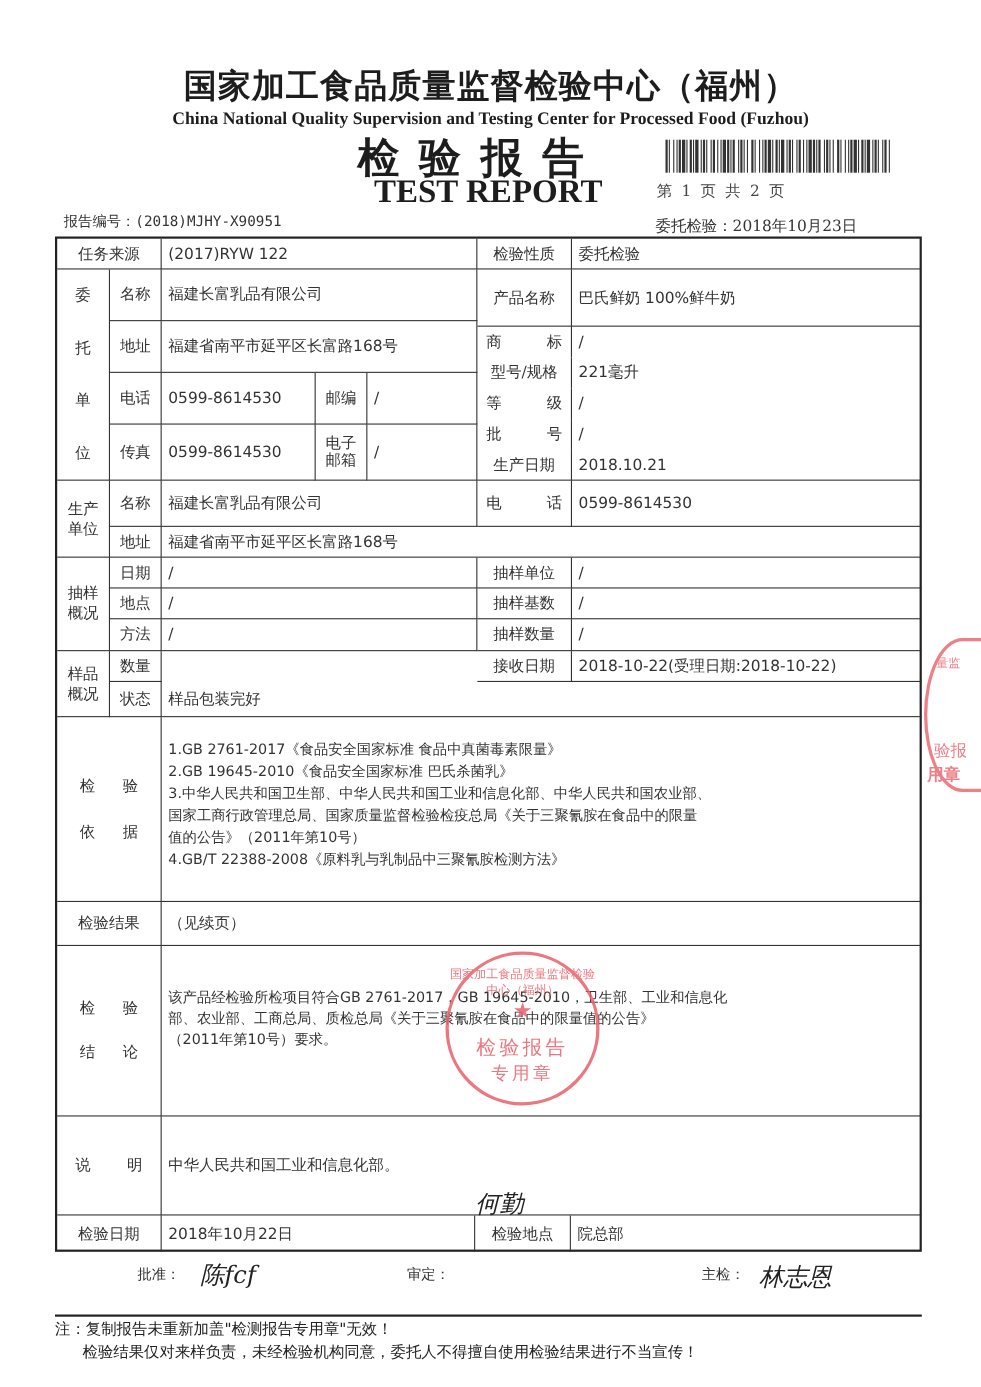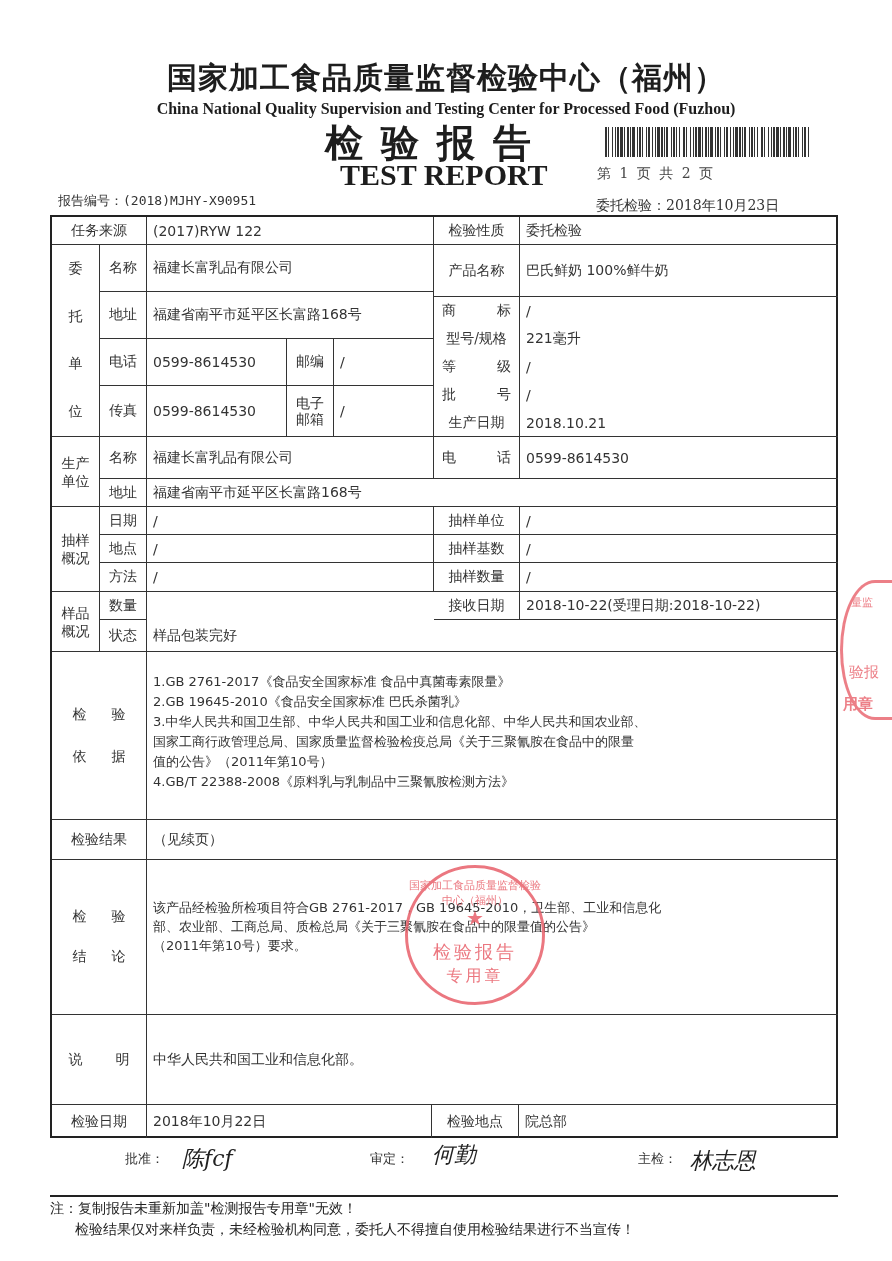--- a/index.html
+++ b/index.html
@@ -28,21 +28,21 @@
   .basis div { white-space:nowrap; }
   .concl { display:block; padding:38px 6px 0 6px; line-height:19px; font-size:13px; font-family:"DejaVu Sans", sans-serif; }
 
   .seal { left:405px; top:865px; width:140px; height:140px; border:3px solid #e8606a; border-radius:50%; color:#e8606a; opacity:0.85; box-sizing:border-box; }
   .seal .arc { position:absolute; left:0; top:10px; width:100%; text-align:center; font-size:11px; }
   .seal .m1 { position:absolute; left:0; width:100%; top:72px; text-align:center; font-size:18px; letter-spacing:3px; }
   .seal .m2 { position:absolute; left:0; width:100%; top:98px; text-align:center; font-size:16px; letter-spacing:3px; }
   .seal .star { position:absolute; left:0; width:100%; top:38px; text-align:center; font-size:20px; }
   .seal2 { left:840px; top:580px; width:70px; height:140px; border:3px solid #e8606a; border-right:none; border-radius:50% 0 0 50%; color:#e8606a; opacity:0.8; box-sizing:border-box; font-size:15px; }
   .seal2 .t1 { position:absolute; left:8px; top:12px; font-size:11px; }
-  .seal2 .t2 { position:absolute; left:6px; top:80px; }
+  .seal2 .t2 { position:absolute; left:6px; top:90px; }
   .seal2 .t3 { position:absolute; left:0; top:112px;font-weight:bold; }
 
   .sig-row { top:1150px; height:40px; font-size:13px; color:#333; }
   .sig { font-family:"DejaVu Serif", serif; font-style:italic; font-size:22px; color:#222; }
   .hr { left:50px; width:788px; top:1195px; border-top:2px solid #222; }
   .note { left:50px; font-size:14px; color:#222; font-family:"DejaVu Sans", sans-serif; }
 </style>
 </head>
 <body>
 
@@ -322,19 +322,19 @@
 
 <div class="abs seal2">
   <div class="t1">量监</div>
   <div class="t2">验报</div>
   <div class="t3">用章</div>
 </div>
 
 <div class="abs sig-row" style="left:125px;">批准：</div>
 <div class="abs sig" style="left:182px;top:1144px;">陈fcf</div>
 <div class="abs sig-row" style="left:370px;">审定：</div>
-<div class="abs sig" style="left:432px;top:1140px;text-align:center;">何勤</div>
+<div class="abs sig" style="left:432px;top:1080px;text-align:center;">何勤</div>
 <div class="abs sig-row" style="left:638px;">主检：</div>
 <div class="abs sig" style="left:690px;top:1146px;">林志恩</div>
 
 <div class="abs hr"></div>
 <div class="abs note" style="top:1200px;">注：复制报告未重新加盖"检测报告专用章"无效！</div>
 <div class="abs note" style="top:1221px;left:75px;">检验结果仅对来样负责，未经检验机构同意，委托人不得擅自使用检验结果进行不当宣传！</div>
 
 </body></html>

